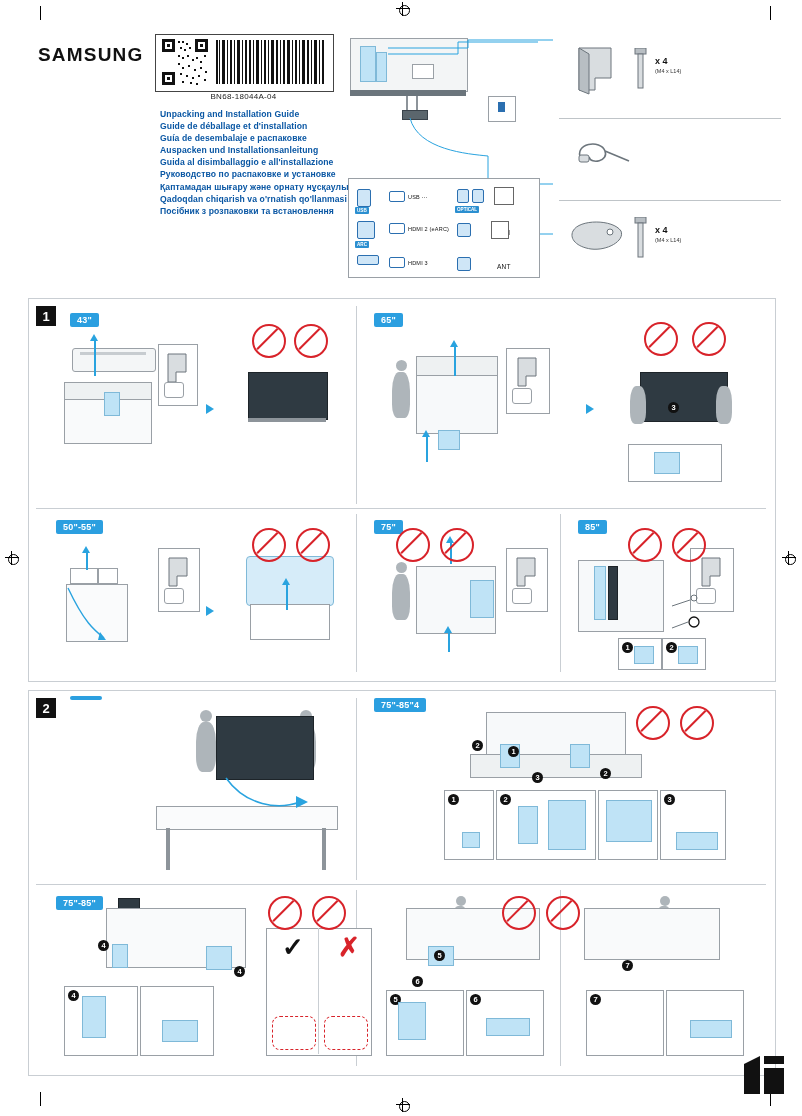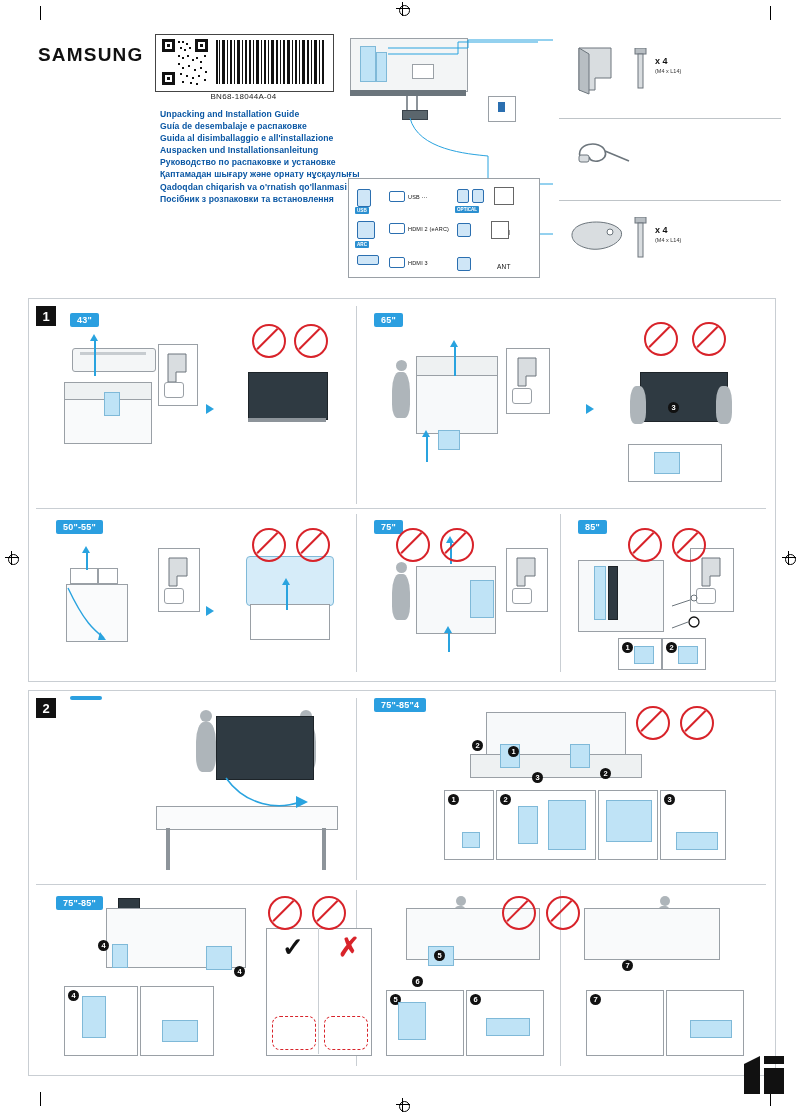--- a/index.html
+++ b/index.html
@@ -158,23 +158,24 @@
         <i style="left:95px;width:1px;"></i>
         <i style="left:98px;width:3px;"></i>
         <i style="left:103px;width:1px;"></i>
       <i style="left:106px;width:2px;"></i>
     </div>
   </div>
   <div class="codelabel">BN68-18044A-04</div>
 
   <div class="titles">
     <div>Unpacking and Installation Guide</div>
+    <div>Guide de déballage et d'installation</div>
     <div>Guía de desembalaje e распаковке</div>
+    <div>Auspacken und Installationsanleitung</div>
     <div>Guida al disimballaggio e all'installazione</div>
-    <div>Auspacken und Installationsanleitung</div>
     <div>Руководство по распаковке и установке</div>
     <div>Қаптамадан шығару және орнату нұсқаулығы</div>
     <div>Qadoqdan chiqarish va o'rnatish qo'llanmasi</div>
     <div>Посібник з розпаковки та встановлення</div>
   </div>
 
   <div class="tvpanel">
     <div class="box-lt" style="left:2px;top:4px;width:116px;height:52px;background:#f3f5f6;"></div>
     <div class="ln" style="left:2px;top:56px;width:116px;height:6px;background:#6b757c;"></div>
     <div class="box-blue" style="left:12px;top:12px;width:14px;height:34px;"></div>

